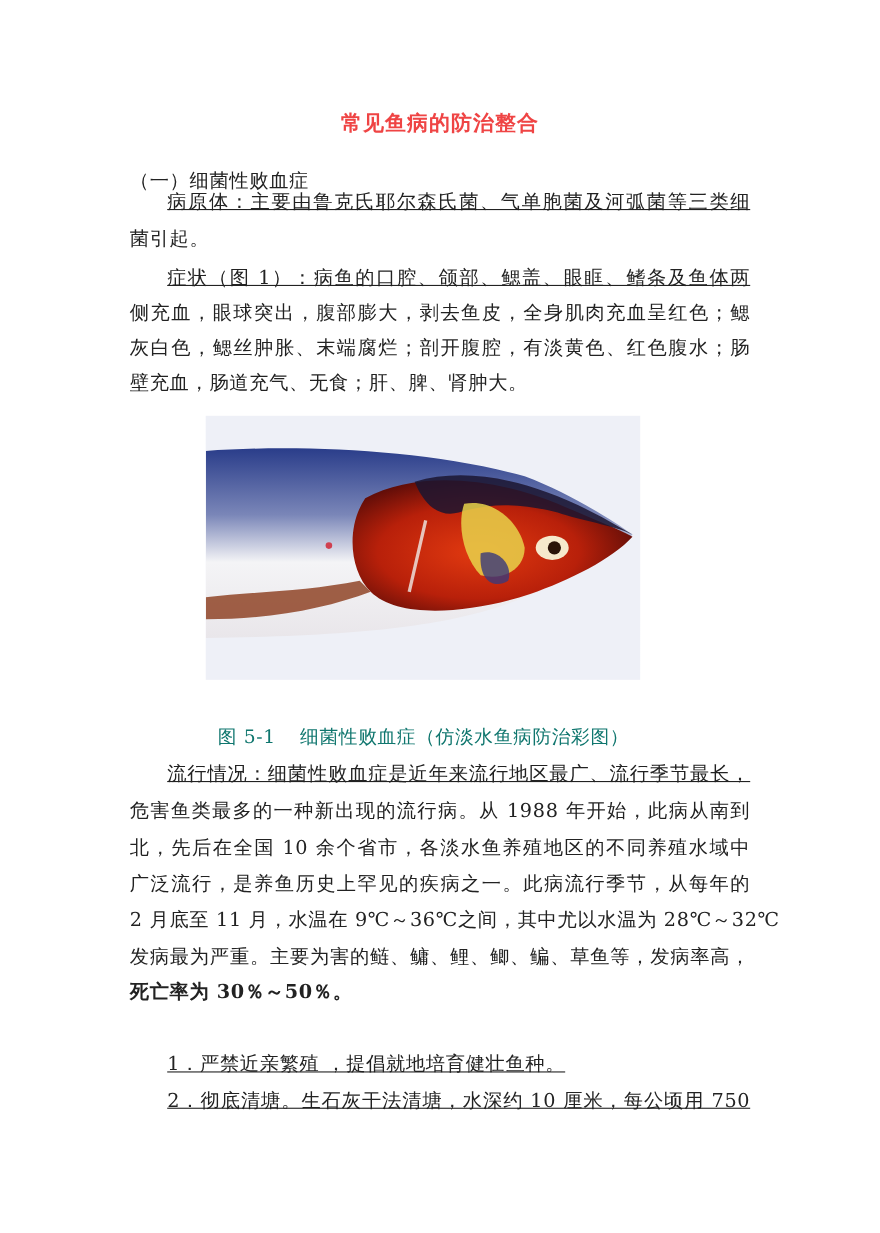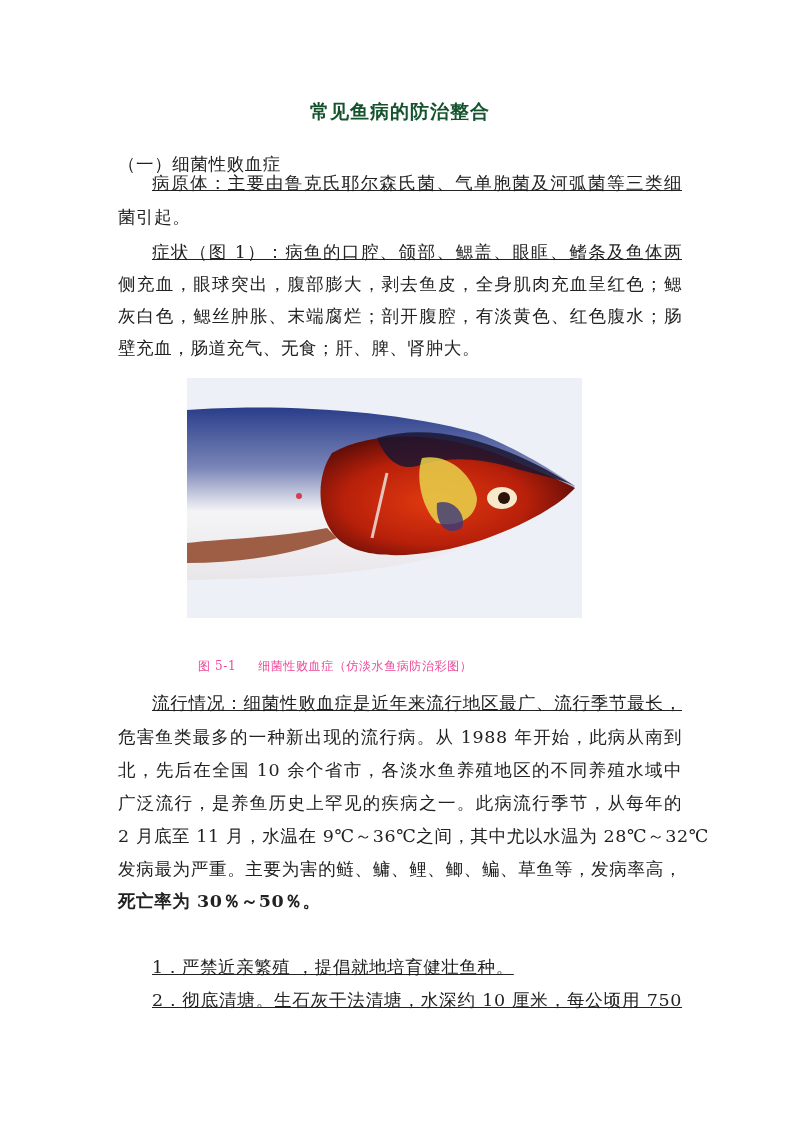--- a/index.html
+++ b/index.html
@@ -1,28 +1,28 @@
 <!DOCTYPE html>
 <html><head>
   <meta charset="utf-8">
   <style>
     html, body { margin: 0; padding: 0; background: #ffffff; }
     body { width: 800px; height: 1121px; position: relative; overflow: hidden;
       font-family: "DejaVu Serif", "Liberation Serif", serif; color: #1c1c1c; }
     .page { position: absolute; left: 0; top: 0; width: 800px; height: 1121px; background: #fff; }
     .title { position: absolute; top: 99px; left: 0; width: 800px; text-align: center;
       font-family: "DejaVu Sans", "Liberation Sans", sans-serif; font-weight: bold;
-      font-size: 19px; letter-spacing: 1px; color: #14532d; }
+      font-size: 19px; letter-spacing: 1px; color: #ef4444; }
     .line { position: absolute; left: 118px; width: 564px; font-size: 17.5px; white-space: nowrap;
       letter-spacing: 0.6px; color: #222; }
     .indent { left: 152px; width: 530px; text-decoration: underline; }
     .just { text-align: justify; text-align-last: justify; }
     .figure { position: absolute; left: 187px; top: 378px; width: 395px; height: 240px;
       background: linear-gradient(180deg, #eef0f7 0%, #f2f3f8 100%); overflow: hidden; }
-    .caption { position: absolute; top: 658px; left: 198px; font-size: 12px; letter-spacing: 0.6px; color: #ec4899; white-space: nowrap; }
+    .caption { position: absolute; top: 658px; left: 198px; font-size: 17px; letter-spacing: 0.6px; color: #0f766e; white-space: nowrap; }
     .caption .num { margin-right: 22px; }
   </style>
 </head>
 <body>
 
 <div class="page">
 
   <div class="title">常见鱼病的防治整合</div>
 
   <div class="line" style="top:152px;">（一）细菌性败血症</div>

